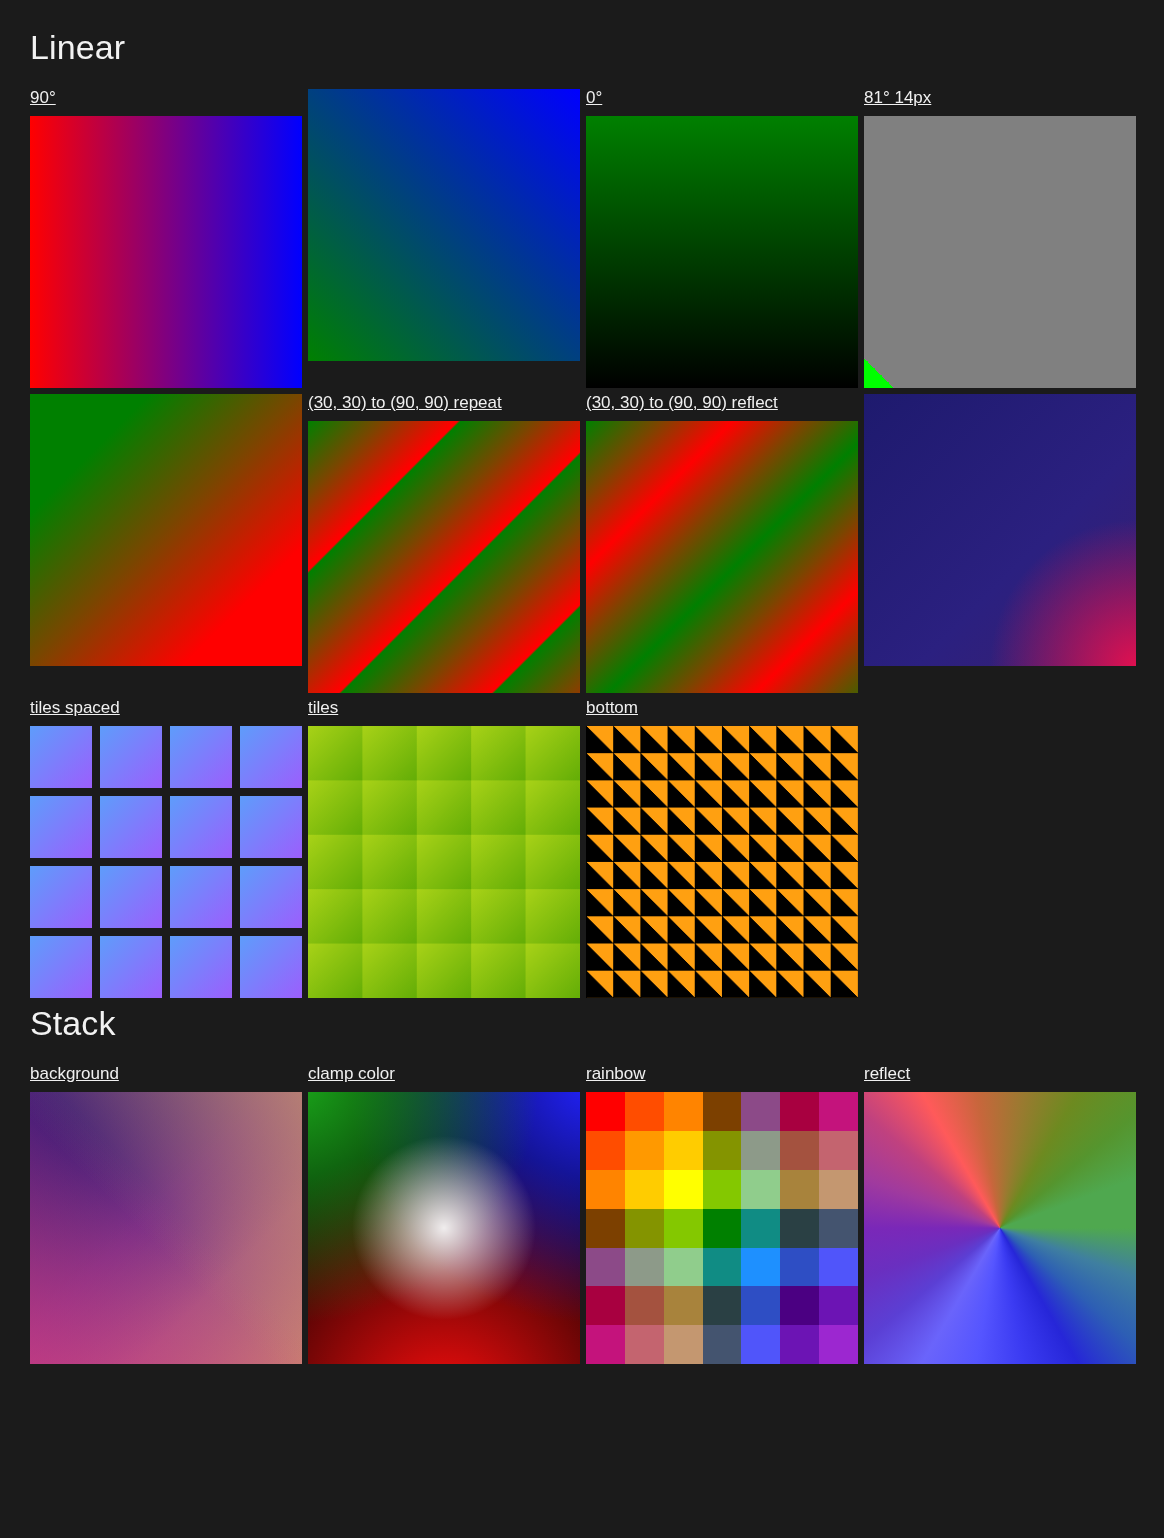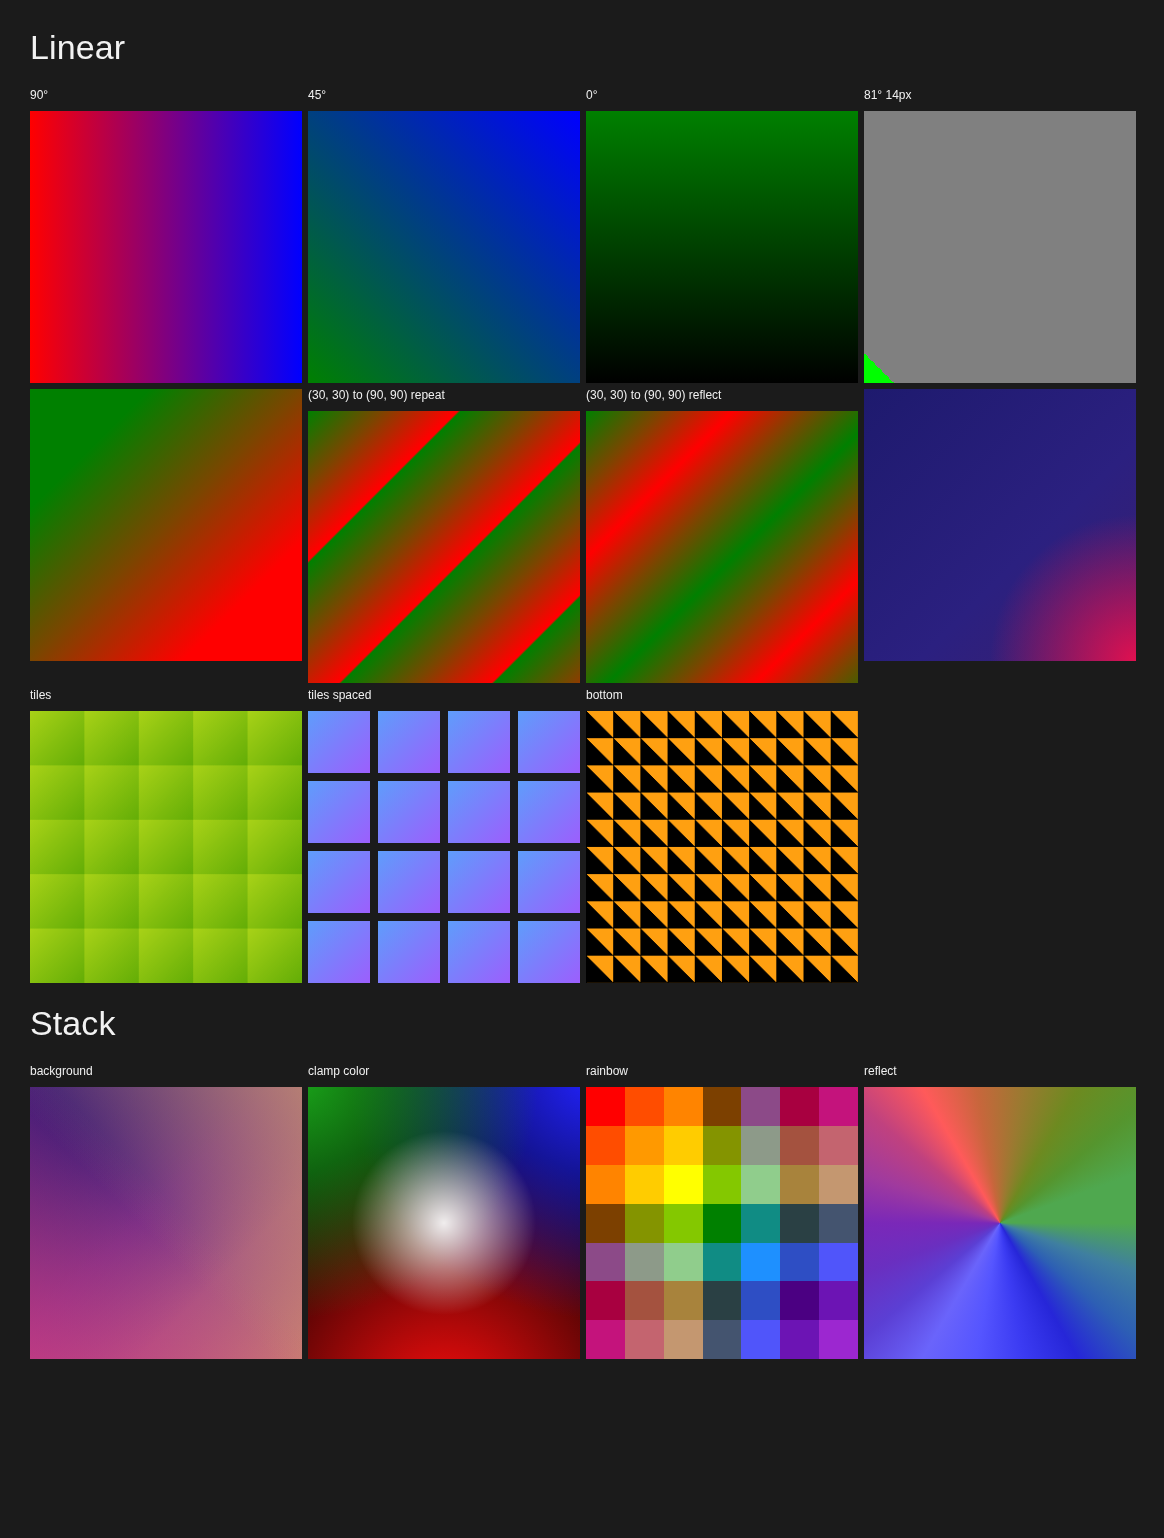--- a/index.html
+++ b/index.html
@@ -21,37 +21,38 @@
     box-sizing: border-box;
   }
   h1.section-heading {
     font-size: 34px;
     font-weight: 400;
     color: #f2f2f2;
     margin: 0 0 22px 0;
     letter-spacing: 0.1px;
     line-height: 1.15;
   }
-  .section + .section { margin-top: 21px; }
+  .section + .section { margin-top: 6px; }
 
   .grid-row {
     display: flex;
     gap: 6px;
     margin-bottom: 6px;
   }
   .cell {
     width: 272px;
     flex: 0 0 272px;
   }
   .cell-label {
-    font-size: 12px;
+    font-size: 17px;
     color: #f0f0f0;
     line-height: 1;
     padding-bottom: 10px;
     white-space: nowrap;
+    text-decoration: underline;
   }
   .swatch {
     width: 272px;
     height: 272px;
     position: relative;
     overflow: hidden;
     box-sizing: border-box;
   }
 
   
@@ -182,21 +183,20 @@
 
   <div class="section">
     <h1 class="section-heading">Linear</h1>
 
     <div class="grid-row">
       <div class="cell">
         <div class="cell-label">90°</div>
         <div class="swatch sw-90deg"></div>
       </div>
       <div class="cell">
-        <div class="cell-label">45°</div>
         <div class="swatch sw-45deg"></div>
       </div>
       <div class="cell">
         <div class="cell-label">0°</div>
         <div class="swatch sw-0deg"></div>
       </div>
       <div class="cell">
         <div class="cell-label">81° 14px</div>
         <div class="swatch sw-45px"></div>
       </div>
@@ -214,43 +214,43 @@
         <div class="cell-label">(30, 30) to (90, 90) reflect</div>
         <div class="swatch sw-reflect"></div>
       </div>
       <div class="cell">
         <div class="swatch sw-bottomright"></div>
       </div>
     </div>
 
     <div class="grid-row">
       <div class="cell">
+        <div class="cell-label">tiles spaced</div>
+        <div class="swatch sw-tilesspaced">
+          <div class="tile"></div>
+          <div class="tile"></div>
+          <div class="tile"></div>
+          <div class="tile"></div>
+          <div class="tile"></div>
+          <div class="tile"></div>
+          <div class="tile"></div>
+          <div class="tile"></div>
+          <div class="tile"></div>
+          <div class="tile"></div>
+          <div class="tile"></div>
+          <div class="tile"></div>
+          <div class="tile"></div>
+          <div class="tile"></div>
+          <div class="tile"></div>
+          <div class="tile"></div>
+        </div>
+      </div>
+      <div class="cell">
         <div class="cell-label">tiles</div>
         <div class="swatch sw-tiles"></div>
-      </div>
-      <div class="cell">
-        <div class="cell-label">tiles spaced</div>
-        <div class="swatch sw-tilesspaced">
-          <div class="tile"></div>
-          <div class="tile"></div>
-          <div class="tile"></div>
-          <div class="tile"></div>
-          <div class="tile"></div>
-          <div class="tile"></div>
-          <div class="tile"></div>
-          <div class="tile"></div>
-          <div class="tile"></div>
-          <div class="tile"></div>
-          <div class="tile"></div>
-          <div class="tile"></div>
-          <div class="tile"></div>
-          <div class="tile"></div>
-          <div class="tile"></div>
-          <div class="tile"></div>
-        </div>
       </div>
       <div class="cell">
         <div class="cell-label">bottom</div>
         <div class="swatch sw-pattern"></div>
       </div>
       <div class="cell"></div>
     </div>
   </div>
 
   <div class="section">

